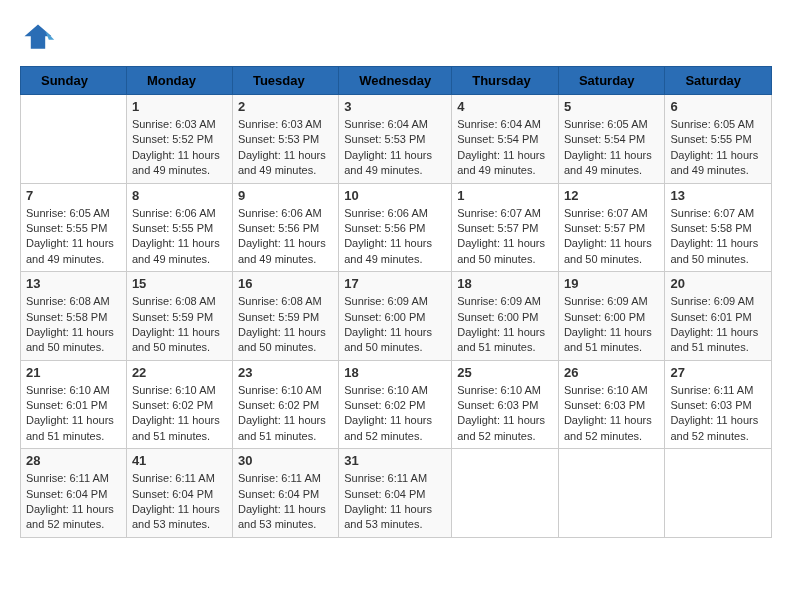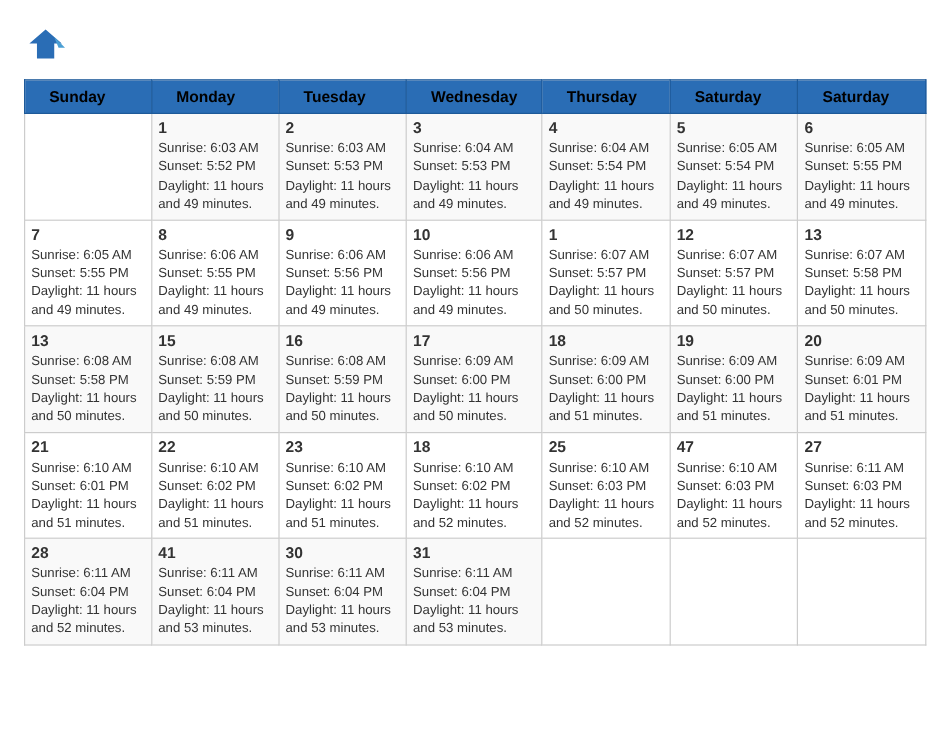--- a/index.html
+++ b/index.html
@@ -299,21 +299,21 @@
 and 52 minutes.</div>
         </td>
         <td>
           <span class="day-num">25</span>
           <div class="day-info" style="white-space: pre-line;">Sunrise: 6:10 AM
 Sunset: 6:03 PM
 Daylight: 11 hours
 and 52 minutes.</div>
         </td>
         <td>
-          <span class="day-num">47</span>
+          <span class="day-num">26</span>
           <div class="day-info" style="white-space: pre-line;">Sunrise: 6:10 AM
 Sunset: 6:03 PM
 Daylight: 11 hours
 and 52 minutes.</div>
         </td>
         <td>
           <span class="day-num">27</span>
           <div class="day-info" style="white-space: pre-line;">Sunrise: 6:11 AM
 Sunset: 6:03 PM
 Daylight: 11 hours

